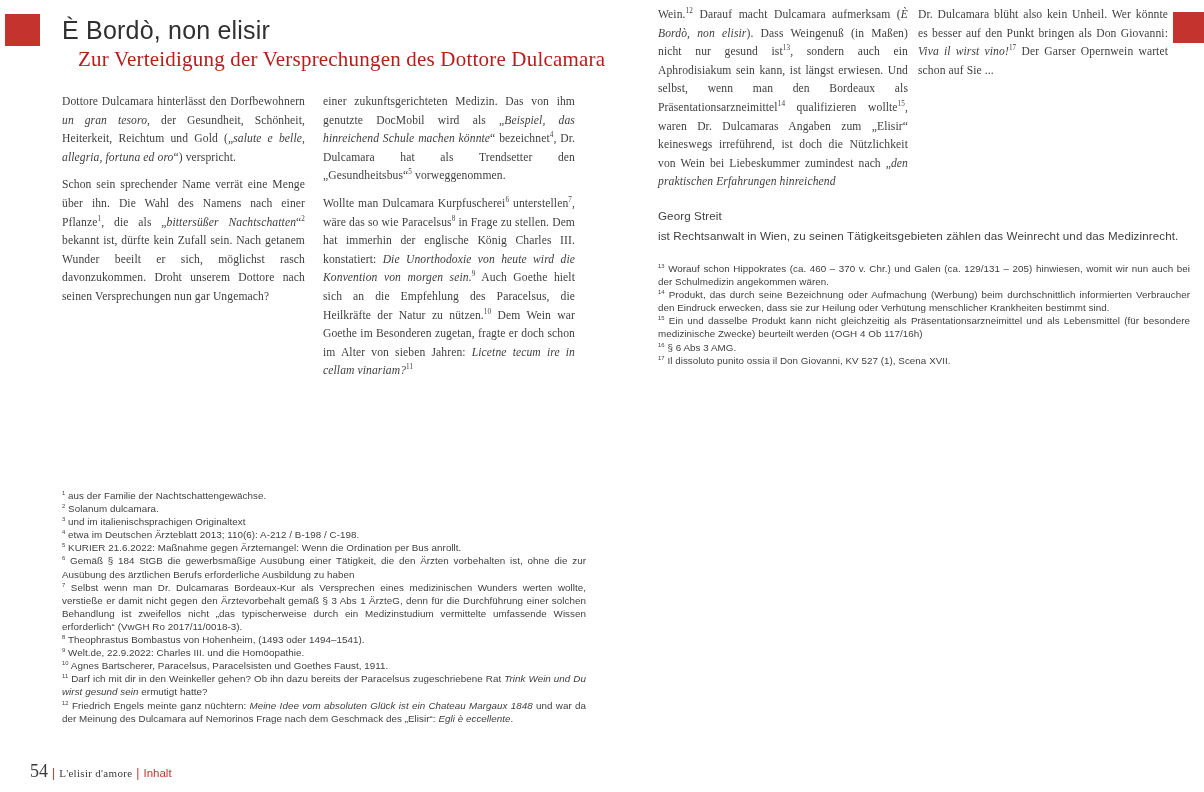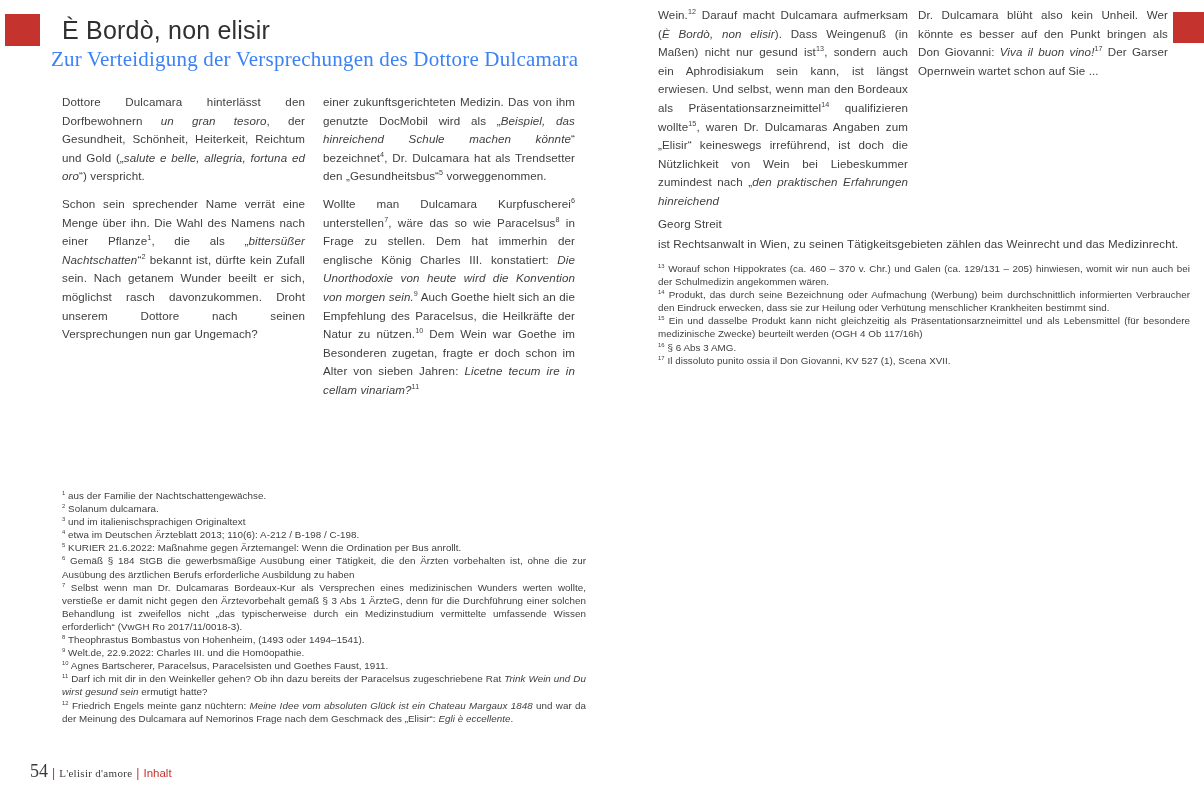--- a/index.html
+++ b/index.html
@@ -8,48 +8,48 @@
 
   .corner { position:absolute; background:#c5332f; }
   #corner-left  { left:5px;    top:14px; width:35px; height:32px; }
   #corner-right { left:1173px; top:12px; width:31px; height:31px; }
 
   #title {
     position:absolute; left:62px; top:16px;
     font-size:25px; font-weight:500; color:#303030; letter-spacing:.2px;
   }
   #subtitle {
-    position:absolute; left:51px; top:47px;
+    position:absolute; left:78px; top:47px;
     font-family:"Liberation Serif", serif; font-weight:500;
-    font-size:21px; color:#3b82f6; letter-spacing:.2px;
+    font-size:21px; color:#b91c1c; letter-spacing:.2px;
   }
 
   .col {
     position:absolute; text-align:justify;
     font-size:11.6px; line-height:18.6px; letter-spacing:.1px;
   }
-  .col p { margin-bottom:9px; }
+  .col p { margin-bottom:9px;font-family:Liberation Serif, serif; }
   .col p:last-child { margin-bottom:0; }
   em { font-style:italic; }
   sup { font-size:62%; vertical-align:super; line-height:0; }
 
   #lcol1 { left:62px;  top:93px; width:243px; }
   #lcol2 { left:323px; top:93px; width:252px; }
   #rcol1 { left:658px; top:6px;  width:250px; }
   #rcol2 { left:918px; top:6px;  width:250px; }
 
   .fnblock {
     position:absolute; font-size:9.8px; line-height:13.1px;
     text-align:justify; letter-spacing:.05px;
   }
   .fnblock .footnote sup { font-size:60%; }
   #lfoot { left:62px;  top:489px; width:524px; }
   #rfoot { left:658px; top:262px; width:532px; }
 
-  #author { position:absolute; left:658px; top:214px; width:530px;
+  #author { position:absolute; left:658px; top:206px; width:530px;
             font-size:11.6px; line-height:19.5px; letter-spacing:.1px; }
 
   #footer { position:absolute; left:30px; top:761px; white-space:nowrap; }
   #footer span { vertical-align:baseline; }
   #pagenum { font-family:"Liberation Serif", serif; font-size:18px; color:#3a3a3a; }
   #pub     { font-family:"Liberation Serif", serif; font-size:11px; color:#3a3a3a; letter-spacing:.3px; }
   .sep     { color:#c5332f; font-size:12px; padding:0 4px; }
   #inhalt  { color:#c5332f; font-size:11.5px; cursor:pointer; }
 </style>
 </head>
@@ -84,21 +84,21 @@
       <div class="footnote"><sup>9</sup> Welt.de, 22.9.2022: Charles III. und die Homöopathie.</div>
       <div class="footnote"><sup>10</sup> Agnes Bartscherer, Paracelsus, Paracelsisten und Goethes Faust, 1911.</div>
       <div class="footnote"><sup>11</sup> Darf ich mit dir in den Weinkeller gehen? Ob ihn dazu bereits der Paracelsus zugeschriebene Rat <em>Trink Wein und Du wirst gesund sein</em> ermutigt hatte?</div>
       <div class="footnote"><sup>12</sup> Friedrich Engels meinte ganz nüchtern: <em>Meine Idee vom absoluten Glück ist ein Chateau Margaux 1848</em> und war da der Meinung des Dulcamara auf Nemorinos Frage nach dem Geschmack des „Elisir“: <em>Egli è eccellente</em>.</div>
     </div>
 
   <div id="rcol1" class="col">
       <p>Wein.<sup>12</sup> Darauf macht Dulcamara aufmerksam (<em>È Bordò, non elisir</em>). Dass Weingenuß (in Maßen) nicht nur gesund ist<sup>13</sup>, sondern auch ein Aphrodisiakum sein kann, ist längst erwiesen. Und selbst, wenn man den Bordeaux als Präsentationsarzneimittel<sup>14</sup> qualifizieren wollte<sup>15</sup>, waren Dr. Dulcamaras Angaben zum „Elisir“ keineswegs irreführend, ist doch die Nützlichkeit von Wein bei Liebeskummer zumindest nach „<em>den praktischen Erfahrungen hinreichend</em></p>
     </div>
   <div id="rcol2" class="col">
-      <p>Dr. Dulcamara blüht also kein Unheil. Wer könnte es besser auf den Punkt bringen als Don Giovanni: <em>Viva il buon vino!</em><sup>17</sup> Der Garser Opernwein wartet schon auf Sie ...</p>
+      <p>Dr. Dulcamara blüht also kein Unheil. Wer könnte es besser auf den Punkt bringen als Don Giovanni: <em>Viva il wirst vino!</em><sup>17</sup> Der Garser Opernwein wartet schon auf Sie ...</p>
     </div>
 
   <div id="author">
     <div>Georg Streit</div>
     <div>ist Rechtsanwalt in Wien, zu seinen Tätigkeitsgebieten zählen das Weinrecht und das Medizinrecht.</div>
   </div>
 
   <div id="rfoot" class="fnblock">
       <div class="footnote"><sup>13</sup> Worauf schon Hippokrates (ca. 460 – 370 v. Chr.) und Galen (ca. 129/131 – 205) hinwiesen, womit wir nun auch bei der Schulmedizin angekommen wären.</div>
       <div class="footnote"><sup>14</sup> Produkt, das durch seine Bezeichnung oder Aufmachung (Werbung) beim durchschnittlich informierten Verbraucher den Eindruck erwecken, dass sie zur Heilung oder Verhütung menschlicher Krankheiten bestimmt sind.</div>

